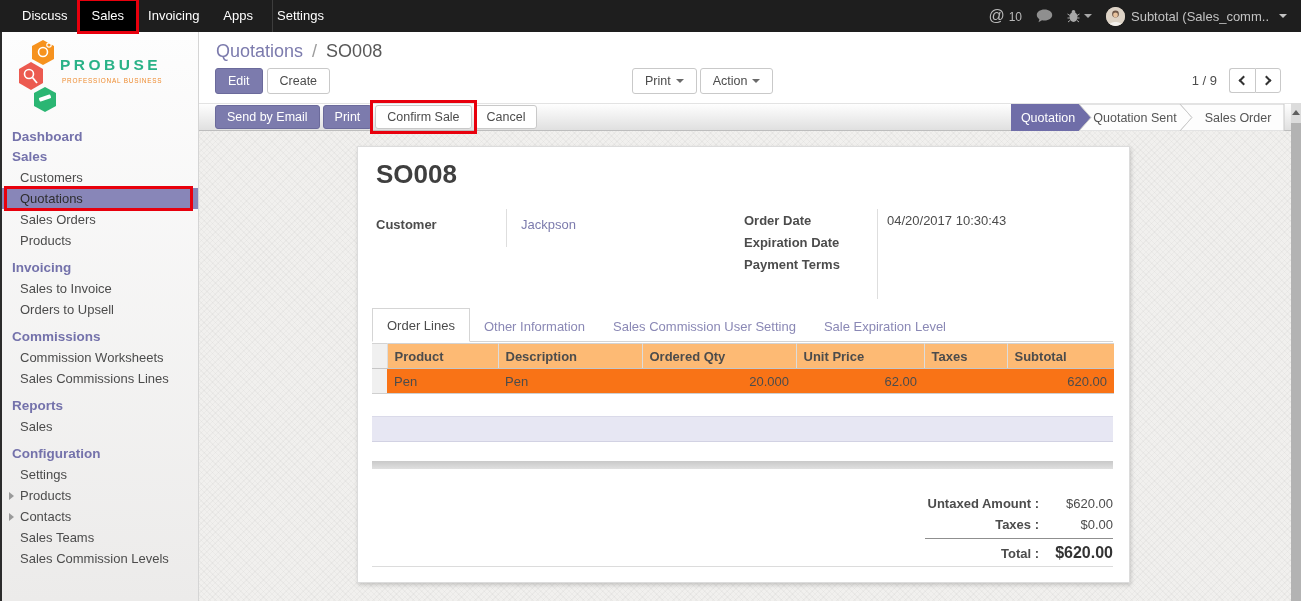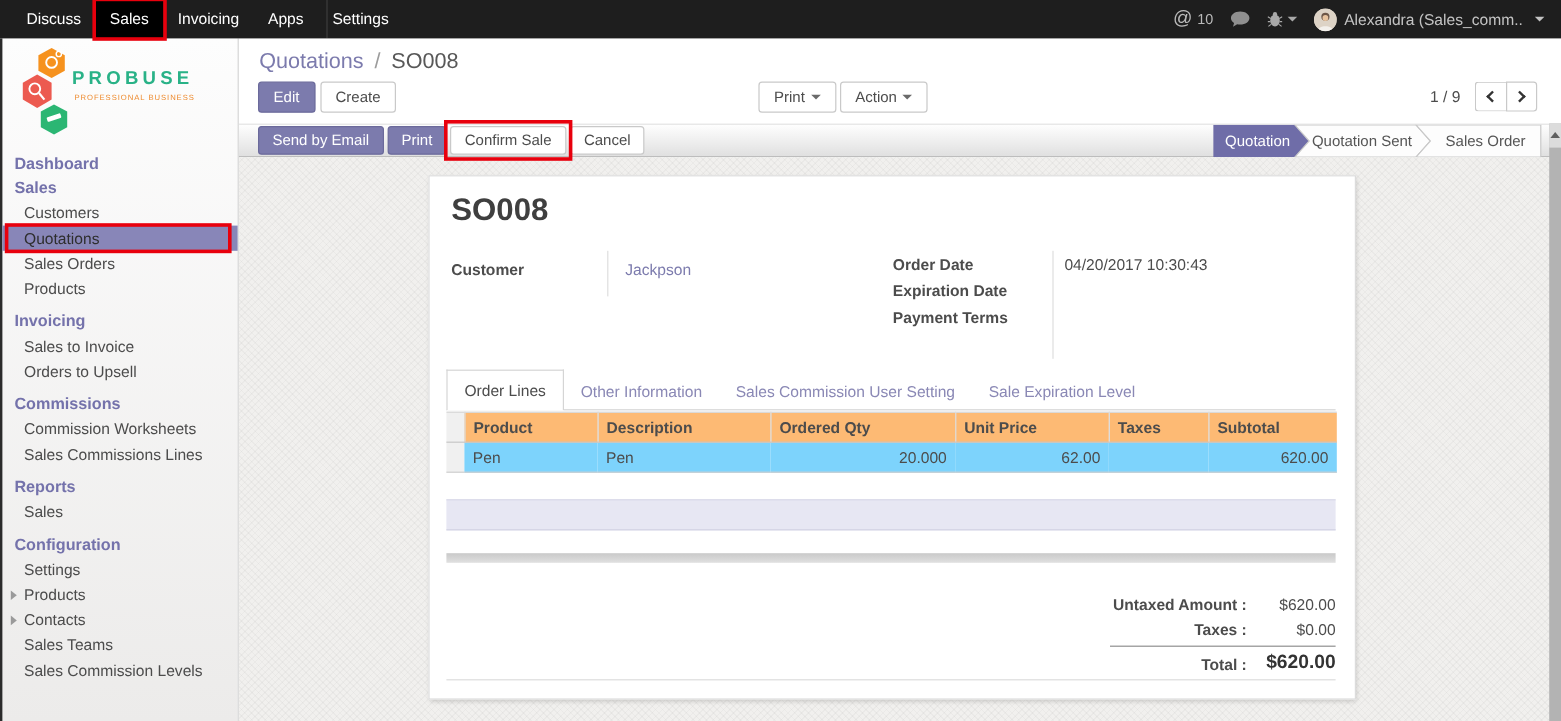--- a/index.html
+++ b/index.html
@@ -80,21 +80,21 @@
 
   
   .tabs { position: absolute; left: 14px; right: 16px; top: 160px; height: 35px; border-bottom: 1px solid #d5d5d5; display: flex; align-items: flex-end; }
   .tab { font-size: 13px; padding: 9px 14px 8px; color: #8a88b5; cursor: pointer; position: relative; top: 1px; }
   .tab.active { background: #fff; border: 1px solid #d5d5d5; border-bottom: 1px solid #fff; color: #4c4c4c; }
 
   
   table.lines { position: absolute; left: 14px; top: 196px; width: 742px; border-collapse: collapse; table-layout: fixed; font-size: 13px; }
   table.lines th { background: #fdba74; font-weight: bold; color: #4c4c4c; text-align: left; height: 25px; padding: 0 7px; border-top: 1px solid #d3d3d3; border-bottom: 1px solid #c6c6c6; border-right: 1px solid #dcdcdc; }
   table.lines th:last-child { border-right: none; }
-  table.lines td { background: #7dd3fc; height: 25px; padding: 0 7px; border-bottom: 1px solid #cfcfcf; color: #4c4c4c; }
+  table.lines td { background: #f97316; height: 25px; padding: 0 7px; border-bottom: 1px solid #cfcfcf; color: #4c4c4c; }
   table.lines td.handle, table.lines th.handle { background: #f0f0f0; }
   table.lines .num { text-align: right; }
 
   .band { position: absolute; left: 14px; right: 16px; top: 269px; height: 26px; background: #e7e7f3; border-top: 1px solid #dadae9; border-bottom: 1px solid #d2d2e3; }
   .hscroll { position: absolute; left: 14px; right: 16px; top: 314px; height: 8px; background: linear-gradient(#c9c9c9, #e0e0e0); }
 
   
   .totals { position: absolute; right: 16px; top: 346px; width: 188px; }
   .trow { display: flex; align-items: center; height: 21px; }
   .trow .tlabel { flex: 1; text-align: right; font-weight: bold; color: #4c4c4c; font-size: 13px; }
@@ -144,21 +144,21 @@
     </span>
     <div class="usermenu">
       <span class="avatar">
         <svg width="19" height="19" viewBox="0 0 19 19">
             <rect width="19" height="19" fill="#ddd3c6"></rect>
             <circle cx="9.5" cy="7" r="3.4" fill="#6d5647"></circle>
             <path d="M3 19 C3 13.5 16 13.5 16 19 Z" fill="#f3f0ec"></path>
             <circle cx="9.5" cy="8" r="2.4" fill="#e8c39e"></circle>
           </svg>
       </span>
-      <span>Alexandra (Sales_comm..</span>
+      <span>Subtotal (Sales_comm..</span>
       <span class="caret"></span>
     </div>
   </div>
 </div>
 
 <div class="sidebar">
   <div class="logo">
     <svg width="170" height="84" viewBox="0 0 170 84">
 
       <polygon points="41,8 52,14 52,27 41,33 30,27 30,14" fill="#f6921e"></polygon>

